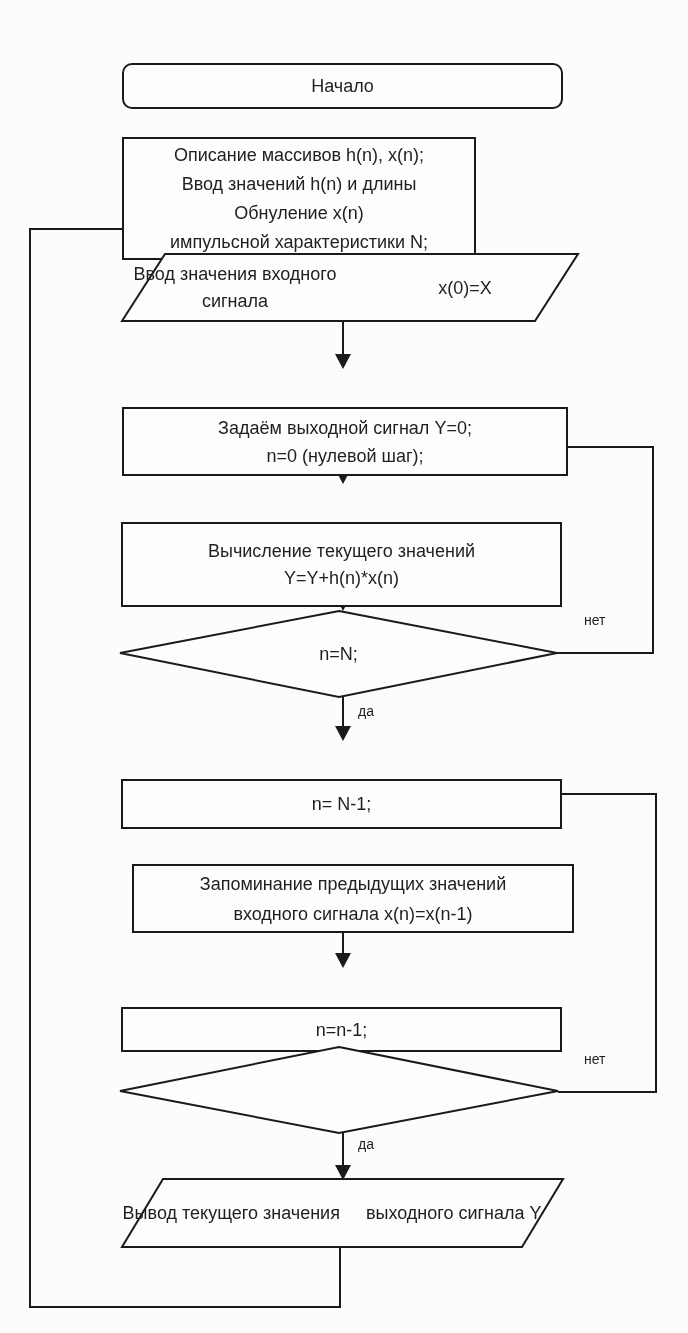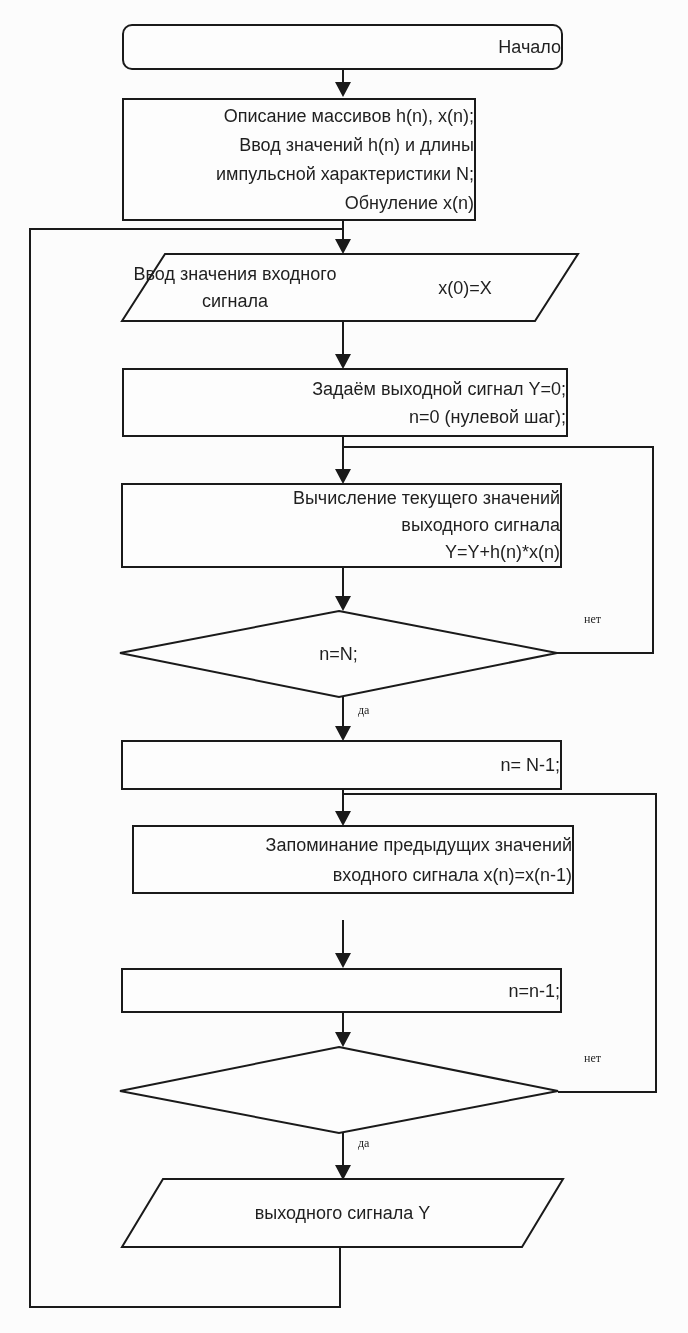--- a/index.html
+++ b/index.html
@@ -3,35 +3,35 @@
 <meta charset="utf-8">
 <style>
   html,body{margin:0;padding:0;background:#ffffff;}
   .stage{
     position:relative;width:688px;height:1333px;background:#fcfcfc;
     font-family:"Liberation Sans",sans-serif;color:#1f1f1f;overflow:hidden;
   }
   .node{
     position:absolute;box-sizing:border-box;border:2px solid #1a1a1a;background:#fdfdfd;
     display:flex;flex-direction:column;align-items:center;justify-content:center;
-    text-align:right;font-size:18px;line-height:28px;
+    text-align:center;font-size:18px;line-height:28px;margin-top:39px;
   }
   .term{border-radius:10px;}
   .shape{position:absolute;}
   .overlay{
     position:absolute;display:flex;flex-direction:row;align-items:center;justify-content:center;
     text-align:center;font-size:18px;line-height:27px;
   }
   .line{position:absolute;background:#1a1a1a;}
   .arrow{
     position:absolute;width:0;height:0;
     border-left:8px solid transparent;border-right:8px solid transparent;
     border-top:15px solid #1a1a1a;
   }
-  .elabel{position:absolute;font-size:12px;color:#1f1f1f;font-family:Liberation Serif, serif;}
+  .elabel{position:absolute;font-size:14px;color:#1f1f1f;}
   .tl{width:100%;}
 </style>
 </head>
 <body>
 
 <div class="stage">
 
   <div class="line" style="left:342px;top:70px;width:2px;height:14px;"></div>
   <div class="arrow" style="left:335px;top:82px;"></div>
 
@@ -80,40 +80,39 @@
   <div class="elabel" style="left:584px;top:1051px;">нет</div>
   <div class="elabel" style="left:358px;top:1136px;">да</div>
 
   <div class="node term" style="left:122px;top:24px;width:441px;height:46px;">
     <div class="tl">Начало</div>
   </div>
 
   <div class="node" style="left:122px;top:98px;width:354px;height:123px;line-height:29px;">
     <div class="tl">Описание массивов h(n), x(n);</div>
     <div class="tl">Ввод значений h(n) и длины</div>
+    <div class="tl">Обнуление x(n)</div>
     <div class="tl">импульсной характеристики N;</div>
-    <div class="tl">Обнуление x(n)</div>
   </div>
 
   <svg class="shape" style="left:120px;top:253px;" width="460" height="70">
     <polygon points="45,1 458,1 415,68 2,68" fill="#fdfdfd" stroke="#1a1a1a" stroke-width="2"></polygon>
   </svg>
   <div class="overlay" style="left:120px;top:253px;width:460px;height:70px;">
     <div class="tl">Ввод значения входного сигнала</div>
     <div class="tl">x(0)=X</div>
   </div>
 
   <div class="node" style="left:122px;top:368px;width:446px;height:69px;">
     <div class="tl">Задаём выходной сигнал Y=0;</div>
     <div class="tl">n=0 (нулевой шаг);</div>
   </div>
 
   <div class="node" style="left:121px;top:483px;width:441px;height:85px;line-height:27px;">
     <div class="tl">Вычисление текущего значений</div>
-    <div class="tl">выходного сигнала</div>
     <div class="tl">Y=Y+h(n)*x(n)</div>
   </div>
 
   <svg class="shape" style="left:118px;top:609px;" width="441" height="90">
     <polygon points="221,2 439,44 221,88 2,44" fill="#fdfdfd" stroke="#1a1a1a" stroke-width="2"></polygon>
   </svg>
   <div class="overlay" style="left:118px;top:609px;width:441px;height:90px;">
     <div>n=N;</div>
   </div>
 
@@ -131,16 +130,17 @@
   </div>
 
   <svg class="shape" style="left:118px;top:1045px;" width="442" height="90">
     <polygon points="221,2 440,46 221,88 2,46" fill="#fdfdfd" stroke="#1a1a1a" stroke-width="2"></polygon>
   </svg>
 
   <svg class="shape" style="left:120px;top:1178px;" width="445" height="71">
     <polygon points="43,1 443,1 402,69 2,69" fill="#fdfdfd" stroke="#1a1a1a" stroke-width="2"></polygon>
   </svg>
   <div class="overlay" style="left:120px;top:1178px;width:445px;height:71px;">
+    <div class="tl">Вывод текущего значения</div>
     <div class="tl">выходного сигнала Y</div>
   </div>
 
 </div>
 
 </body></html>

